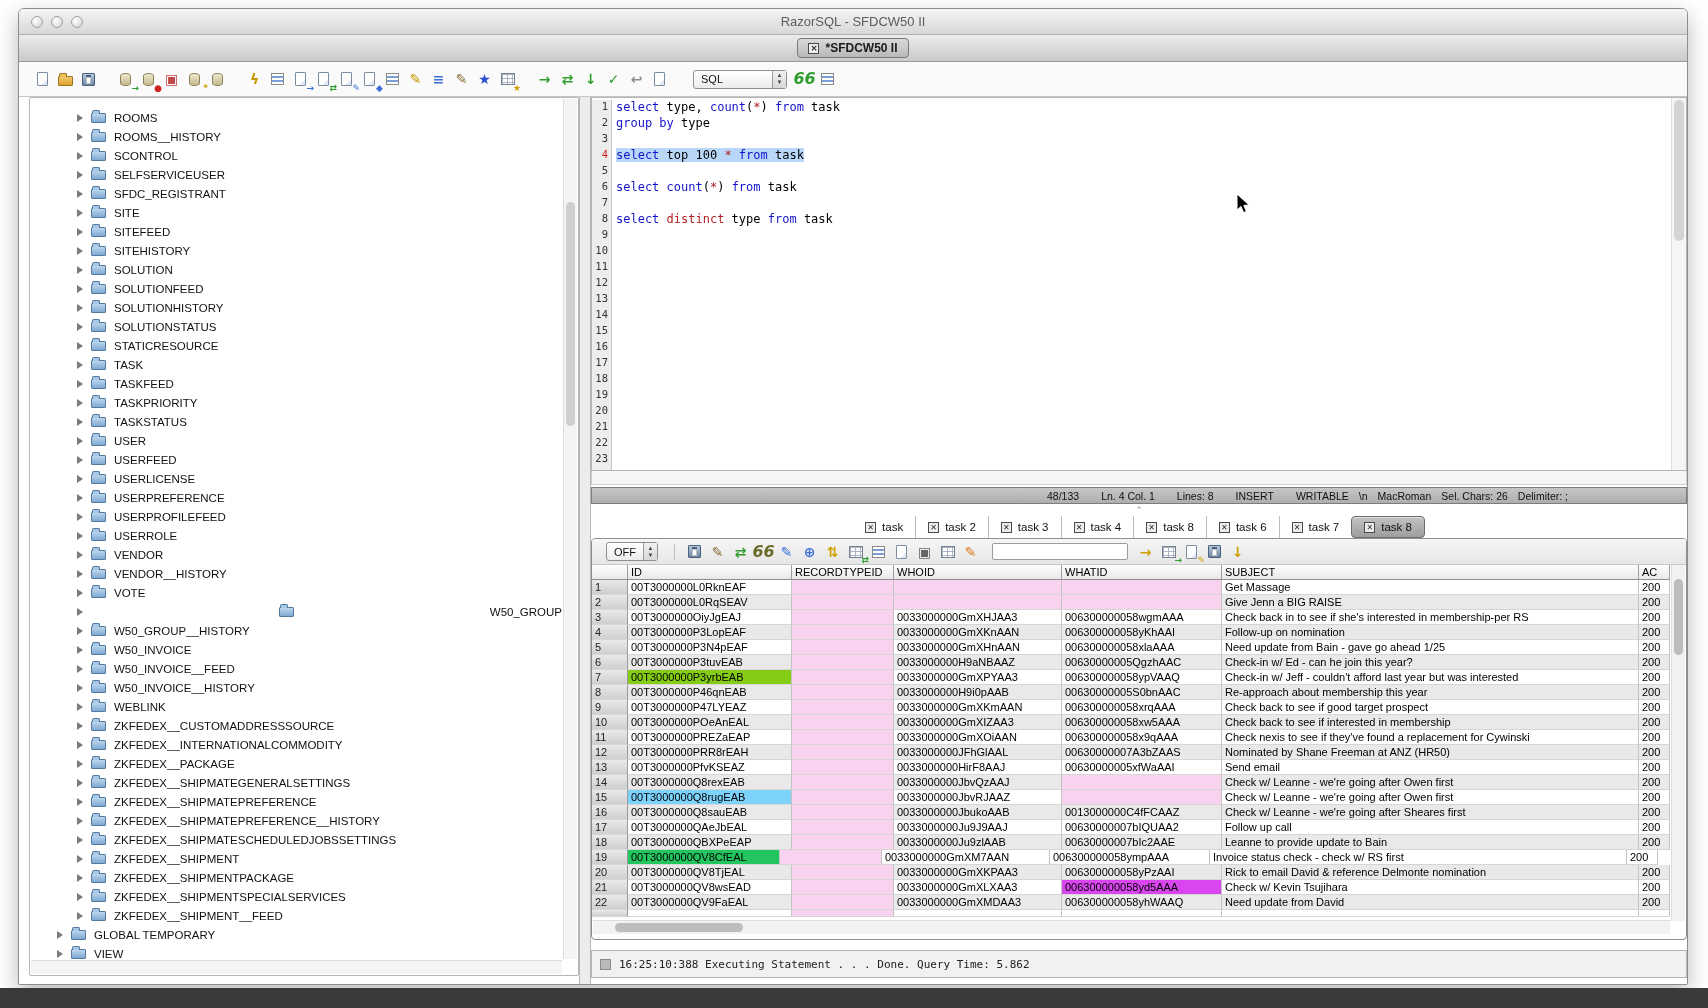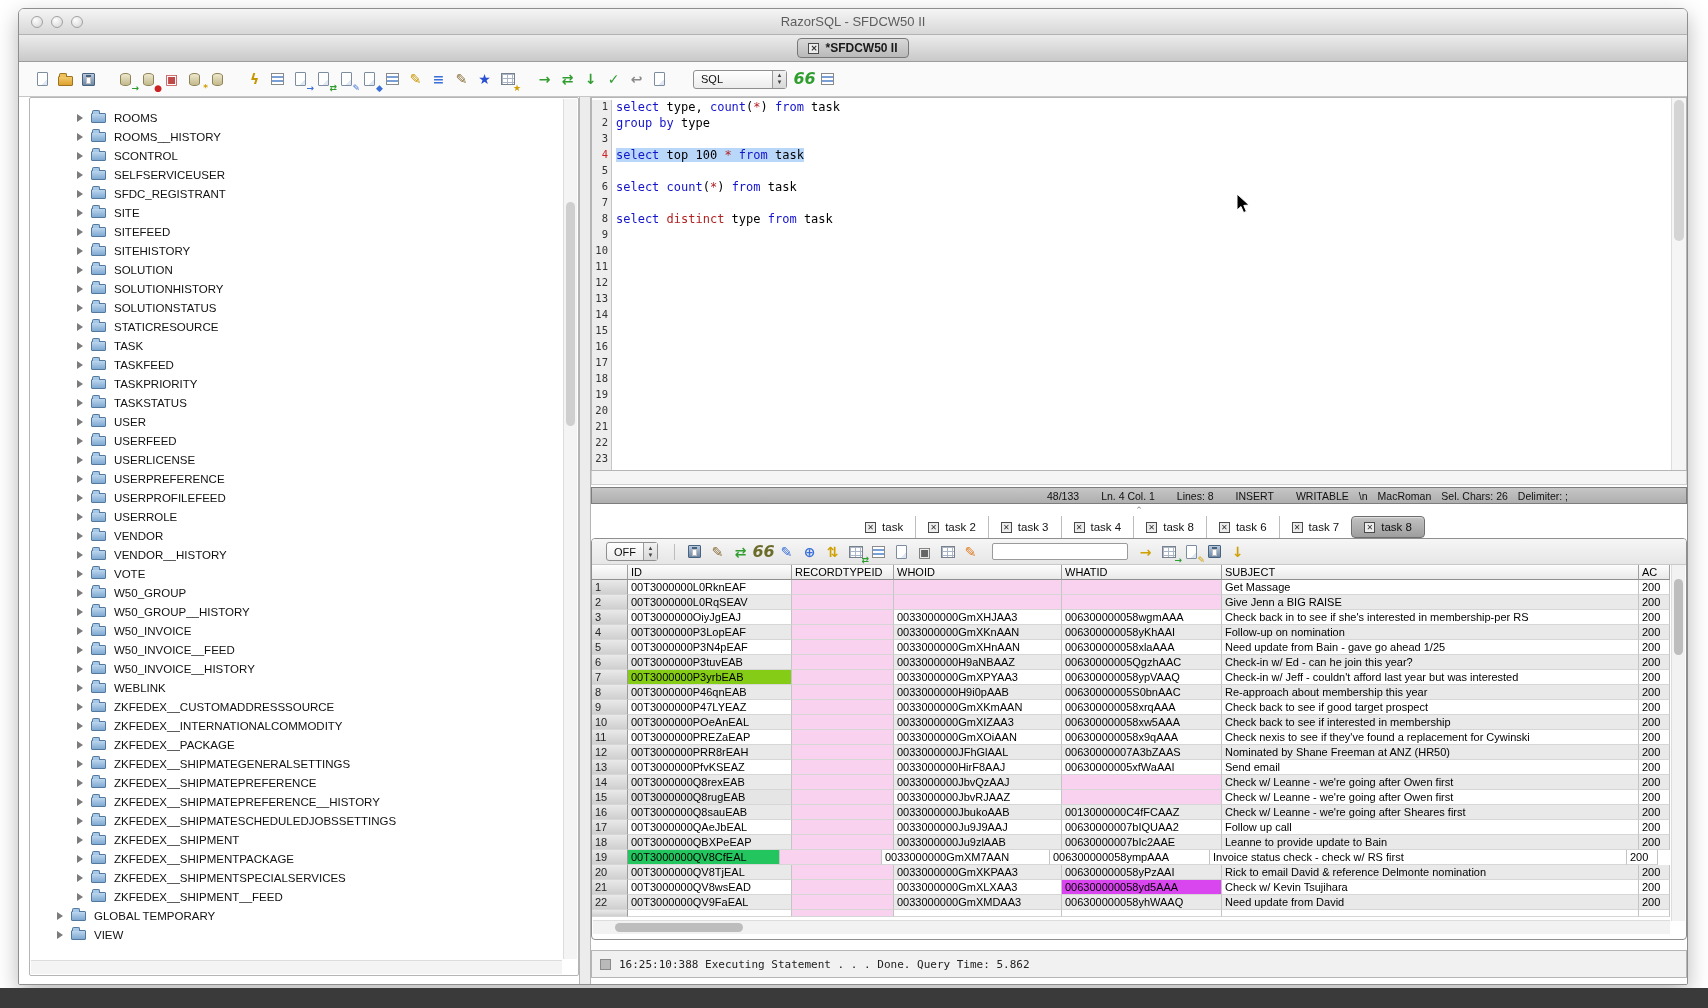--- a/index.html
+++ b/index.html
@@ -334,20 +334,25 @@
             <span>SITEHISTORY</span>
           </div>
           <div class="tree-row" style="padding-left: 47px;">
             <span class="tri"></span>
             <span class="t-folder"></span>
             <span>SOLUTION</span>
           </div>
           <div class="tree-row" style="padding-left: 47px;">
             <span class="tri"></span>
             <span class="t-folder"></span>
+            <span>SOLUTIONFEED</span>
+          </div>
+          <div class="tree-row" style="padding-left: 47px;">
+            <span class="tri"></span>
+            <span class="t-folder"></span>
             <span>SOLUTIONHISTORY</span>
           </div>
           <div class="tree-row" style="padding-left: 47px;">
             <span class="tri"></span>
             <span class="t-folder"></span>
             <span>SOLUTIONSTATUS</span>
           </div>
           <div class="tree-row" style="padding-left: 47px;">
             <span class="tri"></span>
             <span class="t-folder"></span>
@@ -411,21 +416,21 @@
           <div class="tree-row" style="padding-left: 47px;">
             <span class="tri"></span>
             <span class="t-folder"></span>
             <span>VENDOR__HISTORY</span>
           </div>
           <div class="tree-row" style="padding-left: 47px;">
             <span class="tri"></span>
             <span class="t-folder"></span>
             <span>VOTE</span>
           </div>
-          <div class="tree-row" style="padding-left: 47px;">
+          <div class="tree-row" style="padding-left: 47px; justify-content: space-between;">
             <span class="tri"></span>
             <span class="t-folder"></span>
             <span>W50_GROUP</span>
           </div>
           <div class="tree-row" style="padding-left: 47px;">
             <span class="tri"></span>
             <span class="t-folder"></span>
             <span>W50_GROUP__HISTORY</span>
           </div>
           <div class="tree-row" style="padding-left: 47px;">
@@ -832,21 +837,21 @@
               <div class="td num" style="width: 36px;">14</div>
               <div class="td" style="width: 164px; background: rgb(233, 233, 233);">00T3000000Q8rexEAB</div>
               <div class="td" style="width: 102px; background: rgb(248, 210, 238);"></div>
               <div class="td" style="width: 168px; background: rgb(233, 233, 233);">0033000000JbvQzAAJ</div>
               <div class="td" style="width: 160px; background: rgb(248, 210, 238);"></div>
               <div class="td" style="width: 417px; background: rgb(233, 233, 233);">Check w/ Leanne - we're going after Owen first</div>
               <div class="td" style="width: 31px; background: rgb(233, 233, 233);">200</div>
             </div>
             <div class="tr">
               <div class="td num" style="width: 36px;">15</div>
-              <div class="td" style="width: 164px; background: #e5e5e5;">00T3000000Q8rugEAB</div>
+              <div class="td" style="width: 164px; background: #7dd3fc;">00T3000000Q8rugEAB</div>
               <div class="td" style="width: 102px; background: rgb(248, 210, 238);"></div>
               <div class="td" style="width: 168px; background: rgb(255, 255, 255);">0033000000JbvRJAAZ</div>
               <div class="td" style="width: 160px; background: rgb(248, 210, 238);"></div>
               <div class="td" style="width: 417px; background: rgb(255, 255, 255);">Check w/ Leanne - we're going after Owen first</div>
               <div class="td" style="width: 31px; background: rgb(255, 255, 255);">200</div>
             </div>
             <div class="tr">
               <div class="td num" style="width: 36px;">16</div>
               <div class="td" style="width: 164px; background: rgb(233, 233, 233);">00T3000000Q8sauEAB</div>
               <div class="td" style="width: 102px; background: rgb(248, 210, 238);"></div>

